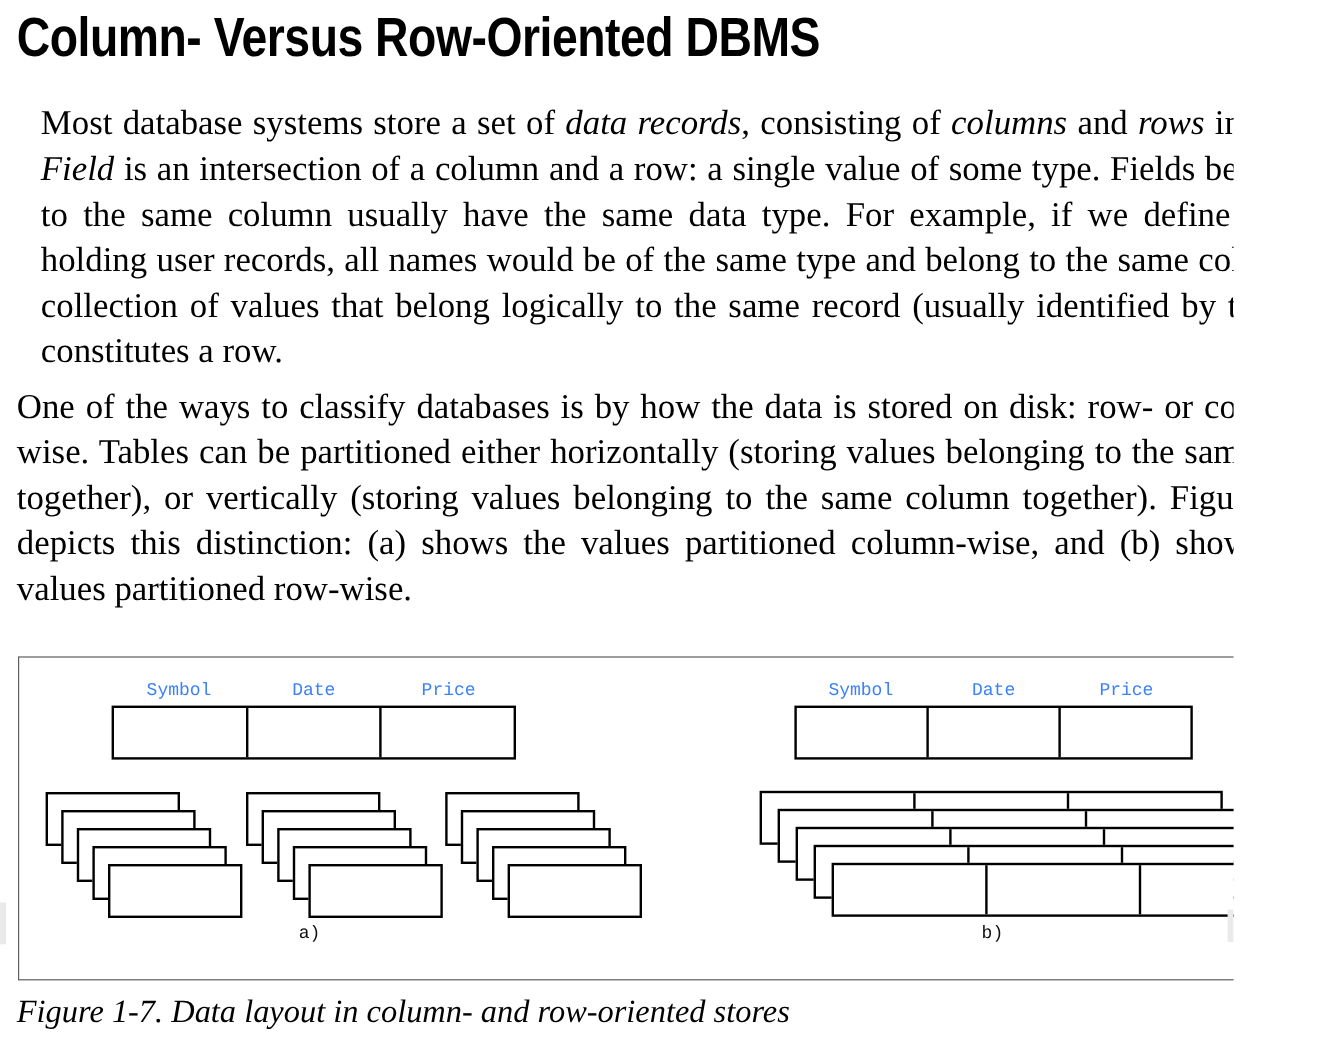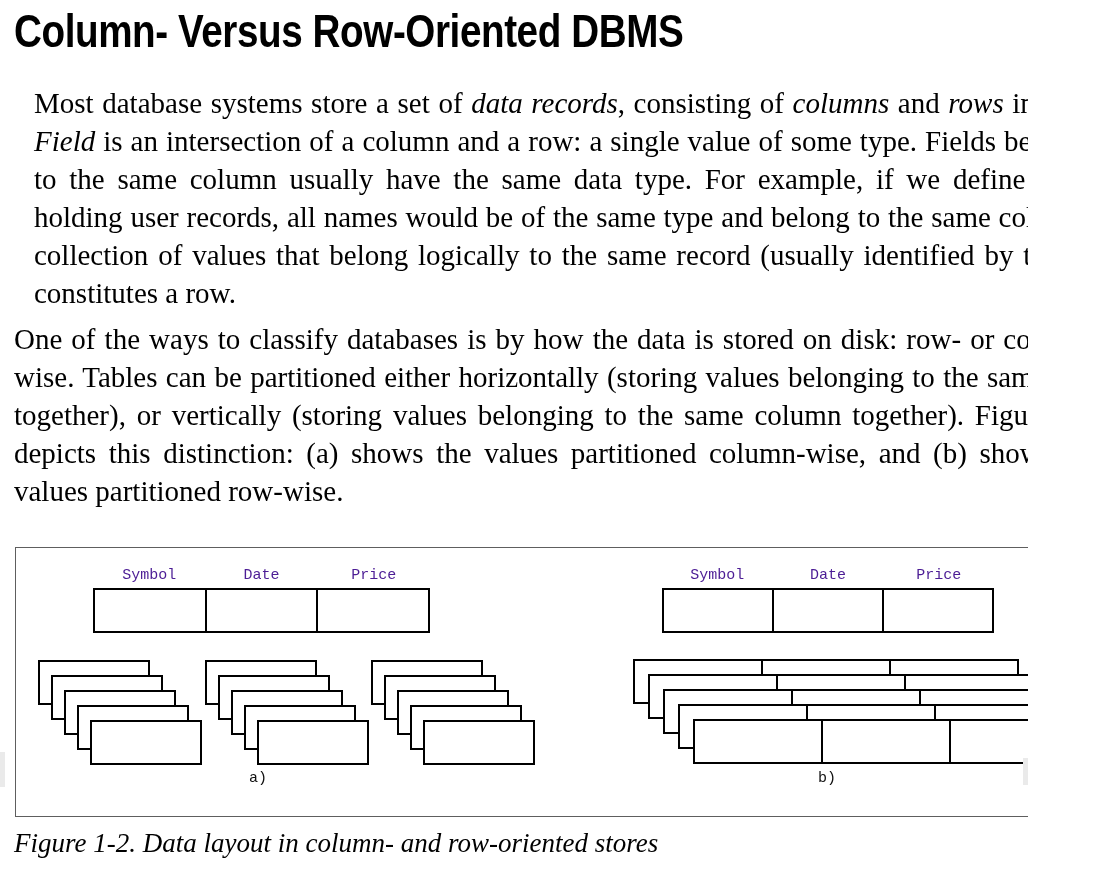--- a/index.html
+++ b/index.html
@@ -19,21 +19,21 @@
   }
   #p1{top:84px;margin-left:20px;}
   #p2{top:320px;}
   .figure-box{
     position:absolute;left:15px;top:547px;width:1084px;height:270px;
     border:1px solid #5e5e5e;background:#ffffff;box-sizing:border-box;
   }
   .col-labels{
     position:absolute;display:flex;
     font-family:"Liberation Mono","DejaVu Sans Mono",monospace;
-    font-size:15px;line-height:17px;color:#4c1d95;
+    font-size:15px;line-height:17px;color:#3b82f6;
   }
   .col-labels span{flex:1;text-align:center;}
   .rect{
     position:absolute;background:#ffffff;border:2px solid #000;
     box-sizing:border-box;display:flex;
   }
   .rcell{flex:1;}
   .rcell + .rcell{border-left:2px solid #000;}
   .panel-label{
     position:absolute;transform:translateX(-50%);
@@ -146,16 +146,16 @@
           <div class="rcell"></div>
         </div>
         <div class="rect" style="left: 677px; top: 171px; width: 386px; height: 45px;">
           <div class="rcell"></div>
           <div class="rcell"></div>
           <div class="rcell"></div>
         </div>
         <div class="panel-label" style="left: 811px; top: 222px;">b)</div>
       </div>
     </div>
-  <p class="caption">Figure 1-2. Data layout in column- and row-oriented stores</p>
+  <p class="caption">Figure 1-7. Data layout in column- and row-oriented stores</p>
   <div class="edge-mark left"></div>
   <div class="edge-mark right"></div>
 </div>
 
 </body></html>

